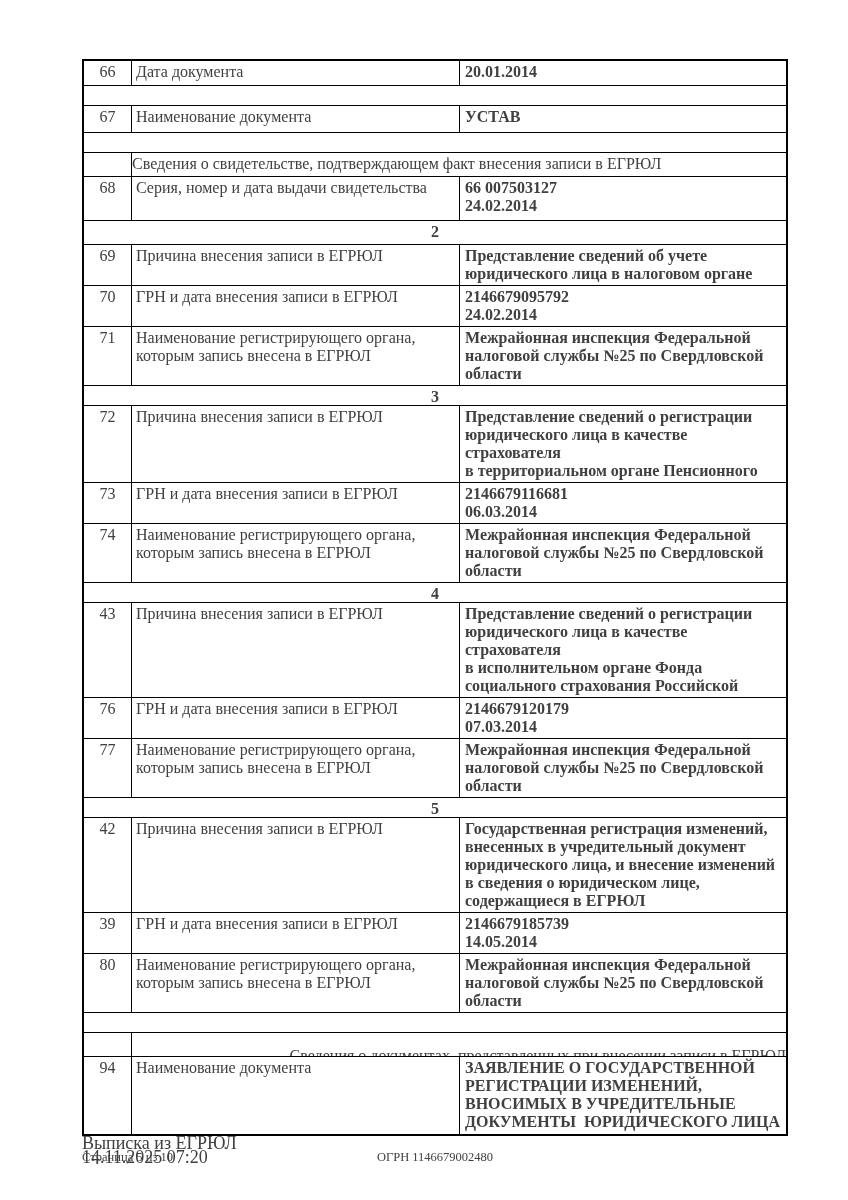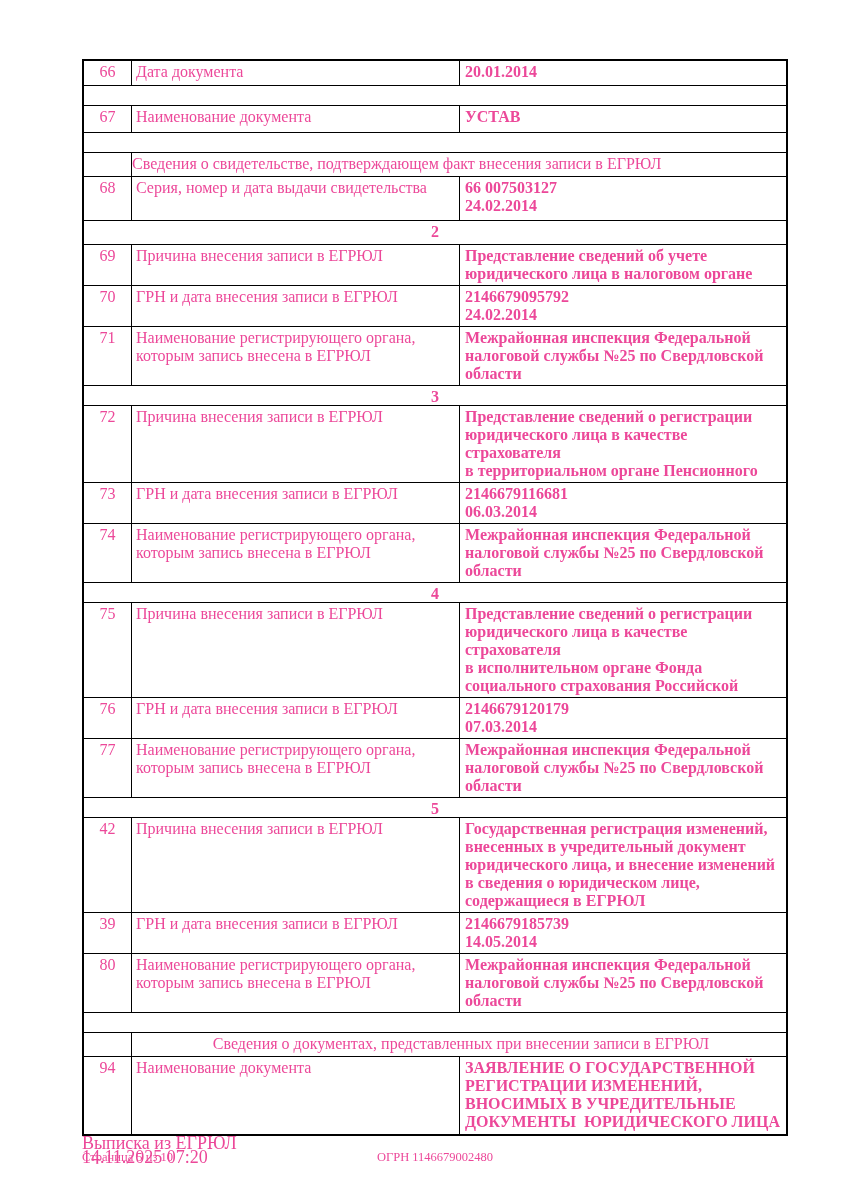--- a/index.html
+++ b/index.html
@@ -3,21 +3,21 @@
 <meta charset="utf-8">
 <style>
   * { margin: 0; padding: 0; box-sizing: border-box; }
   html, body { background: #ffffff; }
   .page {
     position: relative;
     width: 848px;
     height: 1200px;
     background: #ffffff;
     font-family: "Liberation Serif", "DejaVu Serif", serif;
-    color: #ec4899;
+    color: #404040;
     overflow: hidden;
   }
   .doc-table {
     position: absolute;
     left: 82px;
     top: 59px;
     width: 706px;
     border: 2px solid #000;
   }
   .row {
@@ -51,21 +51,21 @@
   }
   .merged {
     flex: 1 1 auto;
     padding-top: 2px;
   }
   .section-num {
     text-align: center;
     font-weight: bold;
   }
   .hdr-center { text-align: left; padding-left: 0; }
-  .hdr-left { padding-left: 4px; text-align: center; }
+  .hdr-left { padding-left: 4px; text-align: right; margin-top: 12px; }
   .footer-left {
     position: absolute;
     left: 82px;
     top: 1136px;
     font-size: 18px;
     line-height: 14px;
   }
   .footer-center {
     position: absolute;
     left: 82px;
@@ -178,21 +178,21 @@
       <div class="c3">Межрайонная инспекция Федеральной
 налоговой службы №25 по Свердловской
 области</div>
     </div>
 
     <div class="row" style="height:20px">
       <div class="merged section-num">4</div>
     </div>
 
     <div class="row" style="height:95px">
-      <div class="c1">75</div>
+      <div class="c1">43</div>
       <div class="c2">Причина внесения записи в ЕГРЮЛ</div>
       <div class="c3">Представление сведений о регистрации
 юридического лица в качестве страхователя
 в исполнительном органе Фонда
 социального страхования Российской
 Федерации</div>
     </div>
 
     <div class="row" style="height:41px">
       <div class="c1">76</div>

